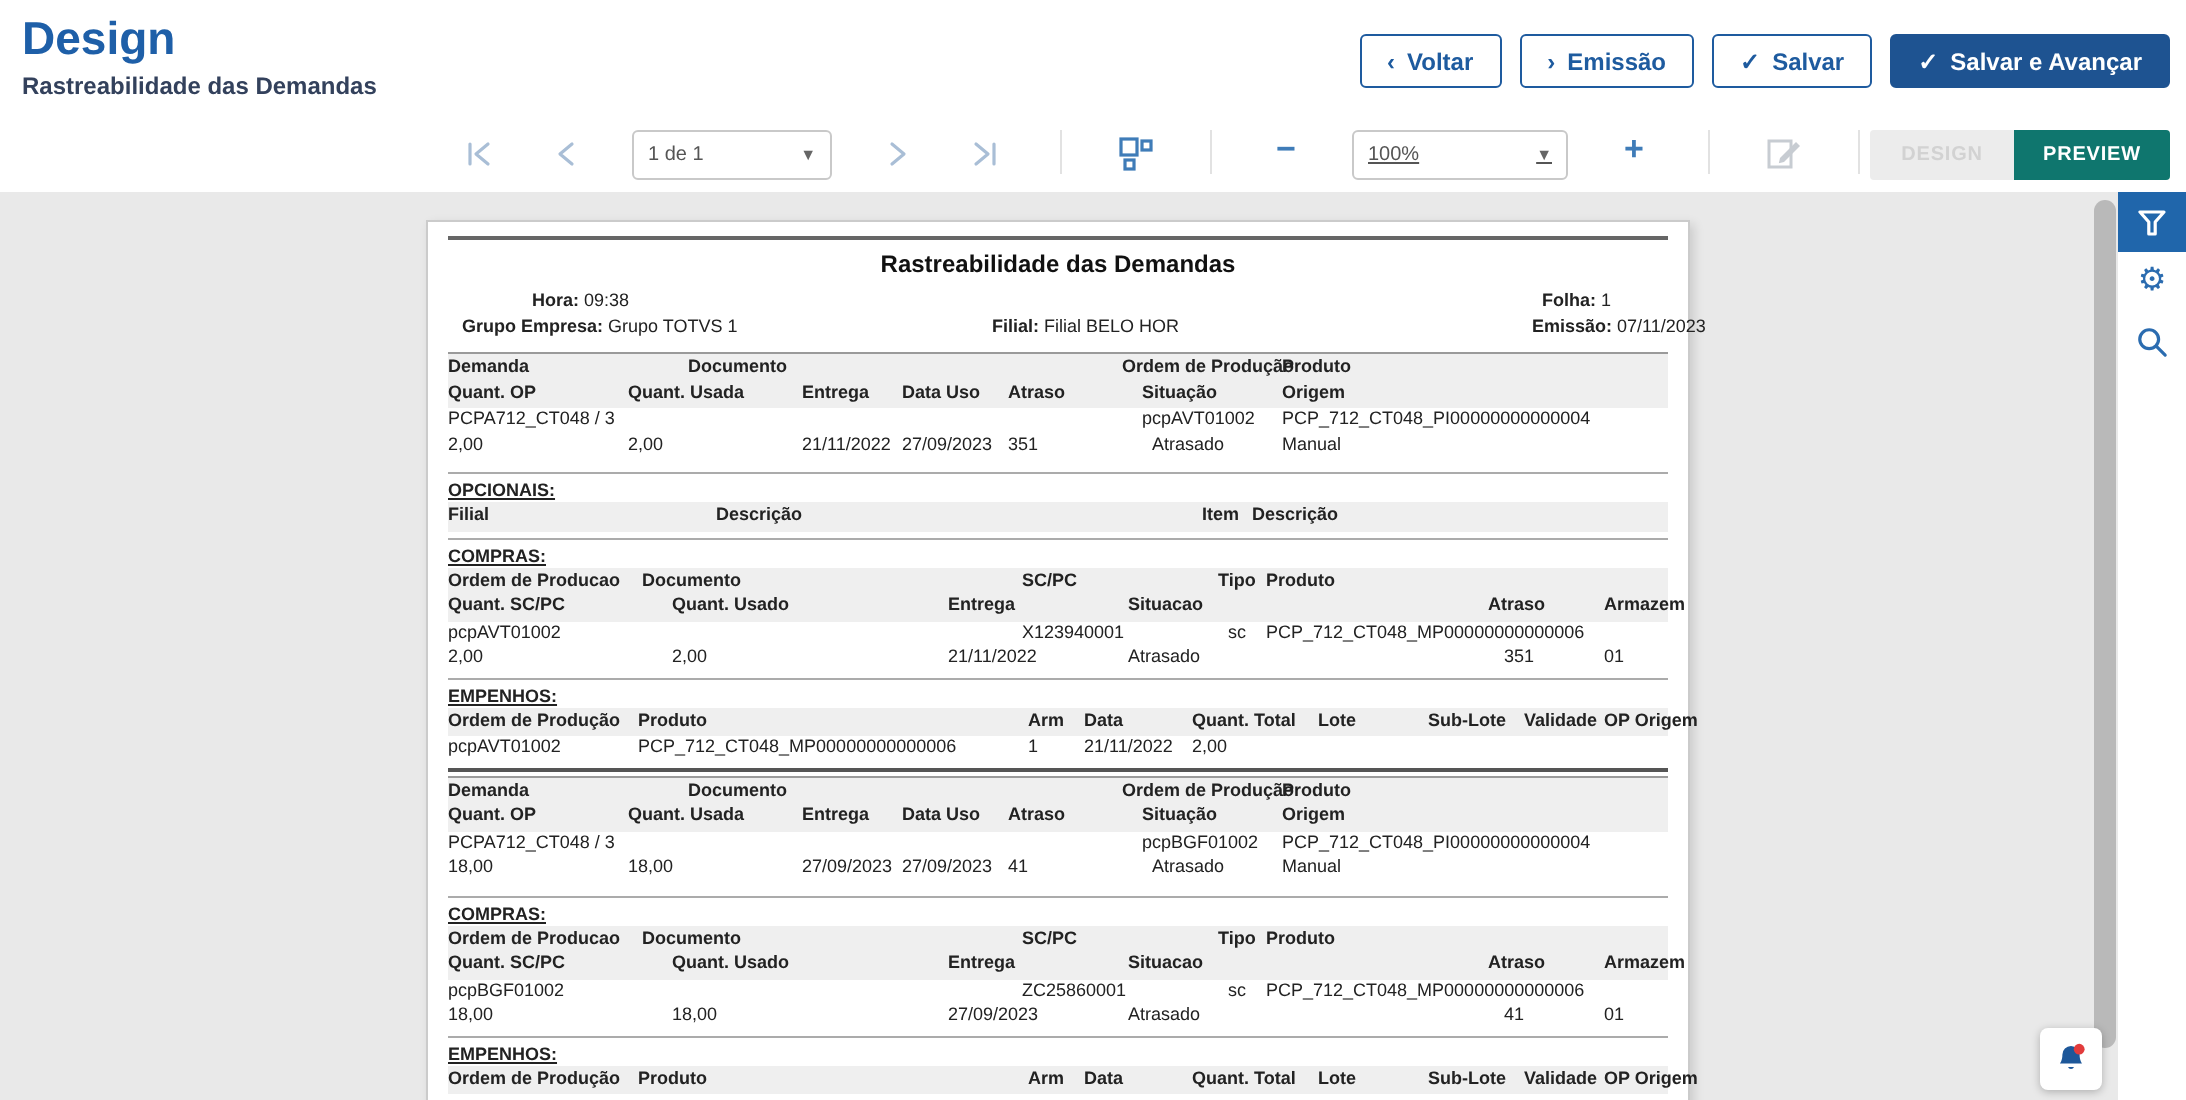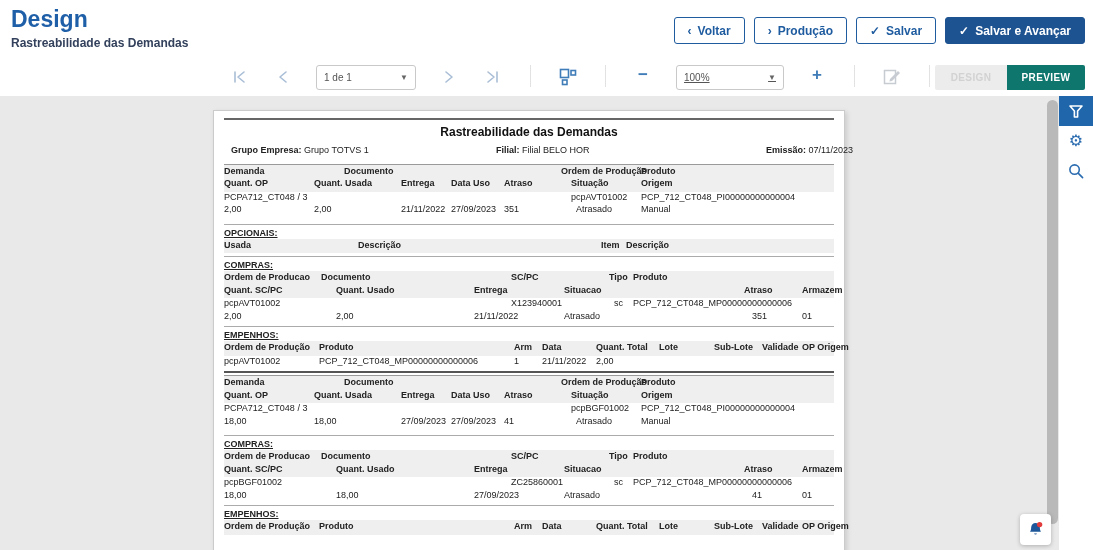--- a/index.html
+++ b/index.html
@@ -69,21 +69,21 @@
 <div class="topbar">
   <div class="page-title">Design</div>
   <div class="page-subtitle">Rastreabilidade das Demandas</div>
   <div class="actions">
     <button class="btn">
       <span class="bicon">‹</span>
       <span>Voltar</span>
     </button>
     <button class="btn">
       <span class="bicon">›</span>
-      <span>Produção</span>
+      <span>Emissão</span>
     </button>
     <button class="btn">
       <span class="bicon">✓</span>
       <span>Salvar</span>
     </button>
     <button class="btn primary">
       <span class="bicon">✓</span>
       <span>Salvar e Avançar</span>
     </button>
   </div>
@@ -175,20 +175,24 @@
     <button class="mode-btn preview">PREVIEW</button>
   </div>
 </div>
 
 <div class="content">
 
   <div class="page">
     <div class="rp-topline"></div>
     <div class="rp-title">Rastreabilidade das Demandas</div>
 
+    <div class="rl">
+      <span class="kv" style="left:42px"><b>Hora:</b> <i>09:38</i></span>
+      <span class="kv" style="left:547px"><b>Folha:</b> <i>1</i></span>
+    </div>
     <div class="rl" style="margin-bottom:6px">
       <span class="kv" style="left:7px"><b>Grupo Empresa:</b> <i>Grupo TOTVS 1</i></span>
       <span class="kv" style="left:272px"><b>Filial:</b> <i>Filial BELO HOR</i></span>
       <span class="kv" style="left:542px"><b>Emissão:</b> <i>07/11/2023</i></span>
     </div>
 
     <div class="band">
       <div class="rl hdr">
           <span style="left: 0px;">Demanda</span>
           <span style="left: 120px;">Documento</span>
@@ -217,21 +221,21 @@
         <span style="left: 227px;">27/09/2023</span>
         <span style="left: 280px;">351</span>
         <span style="left: 352px;">Atrasado</span>
         <span style="left: 417px;">Manual</span>
       </div>
     <div class="rgap"></div>
 
     <div class="sec-label"><span>OPCIONAIS:</span></div>
     <div class="band noline">
       <div class="rl hdr">
-          <span style="left: 0px;">Usada</span>
+          <span style="left: 0px;">Filial</span>
           <span style="left: 134px;">Descrição</span>
           <span style="left: 377px;">Item</span>
           <span style="left: 402px;">Descrição</span>
         </div>
     </div>
 
     <div class="sec-label"><span>COMPRAS:</span></div>
     <div class="band noline">
       <div class="rl hdr">
           <span style="left: 0px;">Ordem de Producao</span>

